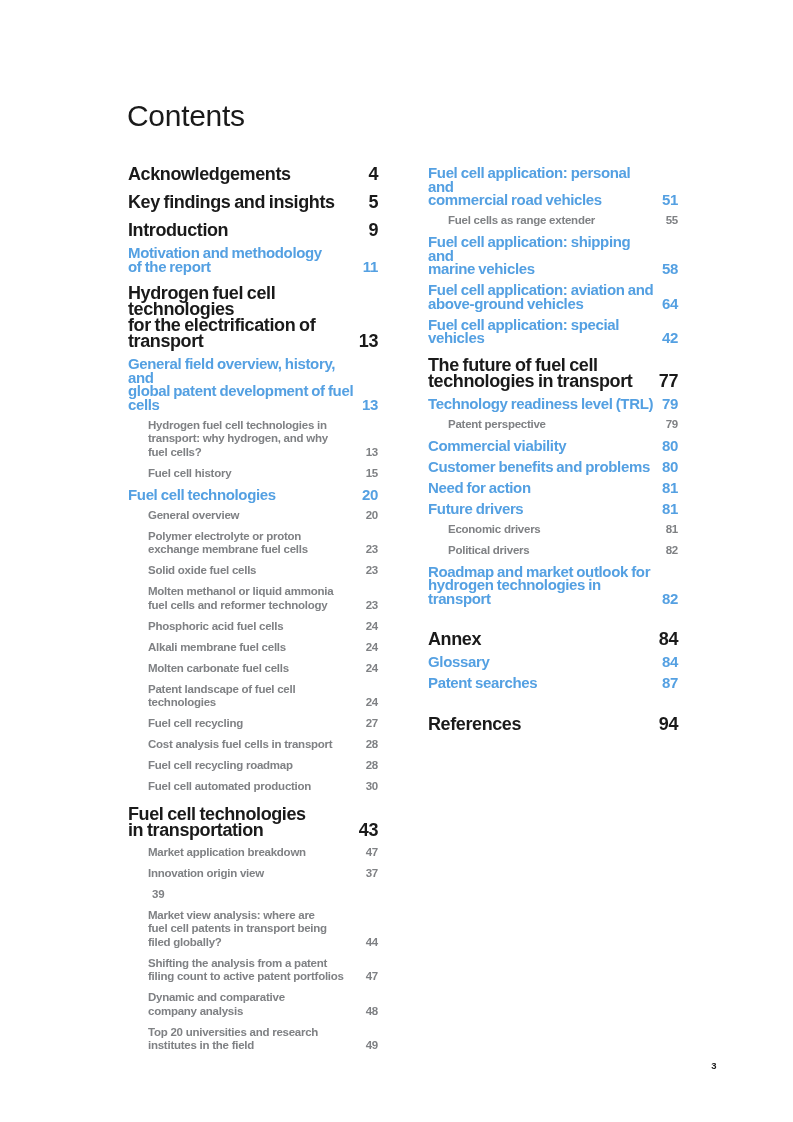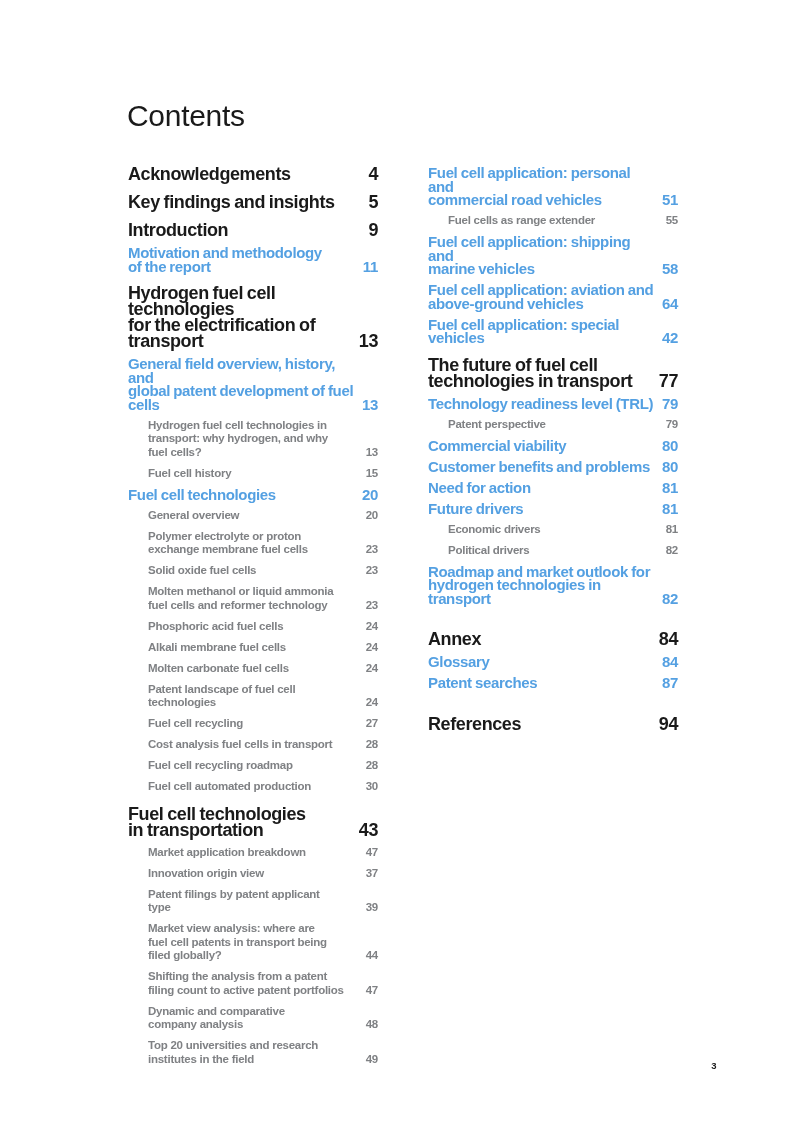--- a/index.html
+++ b/index.html
@@ -146,22 +146,20 @@
       </div>
       <div class="row item">
         <span class="label">Market application breakdown</span>
         <span class="pnum">47</span>
       </div>
       <div class="row item">
         <span class="label">Innovation origin view</span>
         <span class="pnum">37</span>
       </div>
       <div class="row item">
-        <span class="label">Patent filings by patent applicant
-type</span>
         <span class="pnum">39</span>
       </div>
       <div class="row item">
         <span class="label">Market view analysis: where are
 fuel cell patents in transport being
 filed globally?</span>
         <span class="pnum">44</span>
       </div>
       <div class="row item">
         <span class="label">Shifting the analysis from a patent

